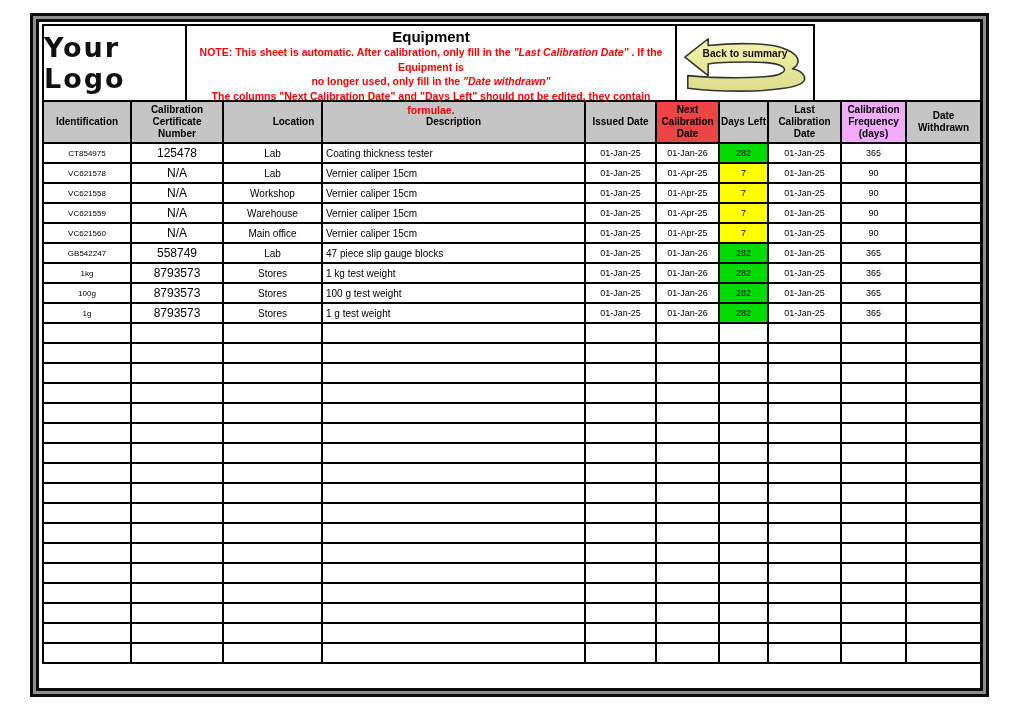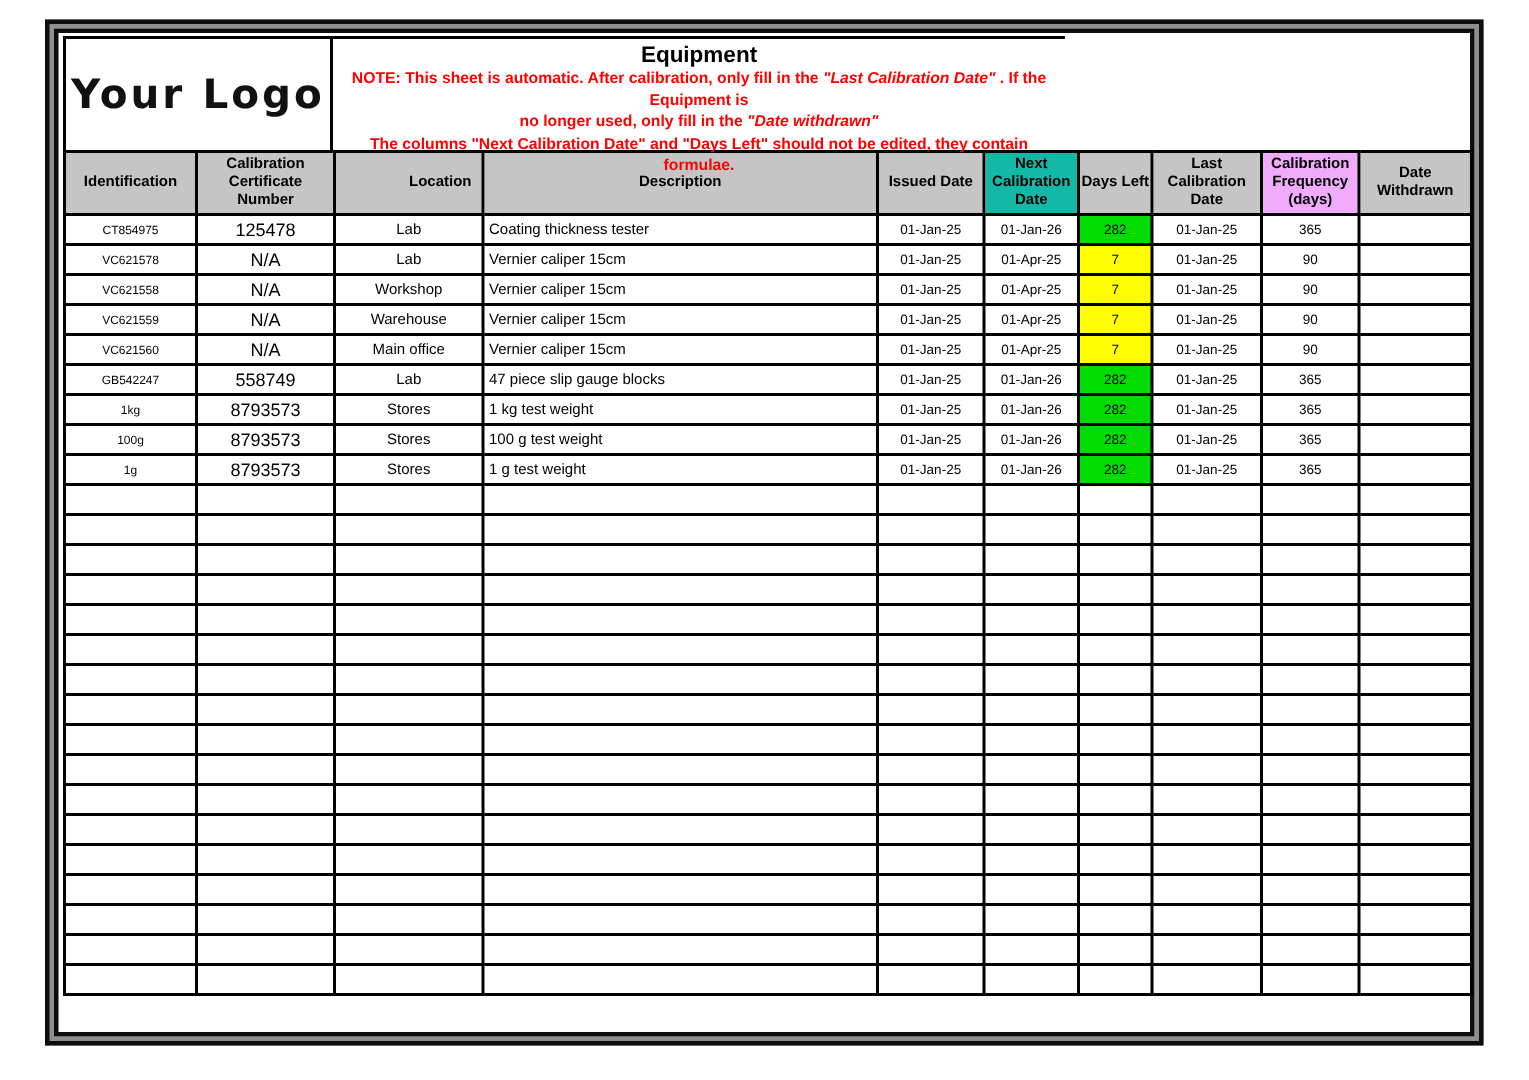--- a/index.html
+++ b/index.html
@@ -12,21 +12,21 @@
     border:3px solid #0d0d0d; background:#8f8f8f; padding:3px;
   }
   .frame-inner {
     width:100%; height:100%; border:3px solid #0d0d0d; background:#ffffff;
     padding:2px 3px 12px 3px;
   }
   
   .top-band { display:flex; width:938px; height:78px; }
   .band-box { border:2px solid #000; background:#fff; }
   .logo-box {
-    width:180px; display:flex; align-items:center; justify-content:center;
+    width:145px; display:flex; align-items:center; justify-content:center;
     font-family:"DejaVu Sans",sans-serif; font-weight:bold; font-size:27px;
     letter-spacing:2px; color:#111;
   }
   .title-box { width:488px; border-left:none; border-right:none; text-align:center; padding-top:2px; }
   .sheet-title { font-size:15px; font-weight:bold; color:#000; }
   .note { font-size:10.5px; font-weight:bold; line-height:14.5px; }
   .note .it { font-style:italic; }
   .back-box { width:140px; position:relative; }
   .back-box svg { display:block; margin:5px auto 0 auto; cursor:pointer; }
   
@@ -54,20 +54,43 @@
         <span>Your Logo</span>
       </div>
       <div class="band-box title-box">
         <div class="sheet-title">Equipment</div>
         <div class="note" id="note" style="color: rgb(255, 0, 0);">
             <div><span>NOTE: This sheet is automatic. After calibration, only fill in the </span><span class="it">"Last Calibration Date"</span><span> . If the Equipment is</span></div>
             <div><span>no longer used, only fill in the </span><span class="it">"Date withdrawn"</span></div>
             <div><span>The columns "Next Calibration Date" and "Days Left" should not be edited, they contain formulae.</span></div>
           </div>
       </div>
+      <div class="band-box back-box">
+        <svg width="128" height="64" viewBox="0 0 132 64">
+          <defs>
+            <linearGradient id="ag" x1="0" y1="0" x2="0" y2="1">
+              <stop offset="0" stop-color="#F4F4AE"></stop>
+              <stop offset="1" stop-color="#DCDC8A"></stop>
+            </linearGradient>
+          </defs>
+          <path d="M4 26 L28 7 L28 14
+                   C 56 11, 90 11, 106 17
+                   C 120 22, 126 31, 115 38
+                   C 124 40, 129 45, 127 50
+                   C 124 57, 96 61, 62 61
+                   C 42 61, 22 60, 7 58
+                   L7 45
+                   C 30 47, 64 48, 88 46
+                   C 102 45, 109 41, 106 37
+                   C 103 33, 88 31, 70 31
+                   C 54 31, 40 31, 28 33
+                   L28 45 Z" fill="url(#ag)" stroke="#333" stroke-width="1.6" stroke-linejoin="round"></path>
+          <text x="66" y="26" text-anchor="middle" font-size="10.5" font-weight="bold" fill="#111">Back to summary</text>
+        </svg>
+      </div>
     </div>
 
     <table>
       <colgroup>
         <col style="width:88px">
           <col style="width:92px">
           <col style="width:99px">
         <col style="width:263px">
           <col style="width:71px">
           <col style="width:63px">
@@ -76,21 +99,21 @@
           <col style="width:65px">
         <col style="width:75px">
       </colgroup>
       <thead>
           <tr id="head-row">
             <th style="background: rgb(197, 197, 197);">Identification</th>
             <th style="background: rgb(197, 197, 197);">Calibration Certificate Number</th>
             <th style="background: rgb(197, 197, 197); padding-left: 43px;">Location</th>
             <th style="background: rgb(197, 197, 197);">Description</th>
             <th style="background: rgb(197, 197, 197); margin-top: 46px;">Issued Date</th>
-            <th style="background: #14b8a6;">Next Calibration Date</th>
+            <th style="background: #ef4444;">Next Calibration Date</th>
             <th style="background: rgb(197, 197, 197);">Days Left</th>
             <th style="background: rgb(197, 197, 197);">Last Calibration Date</th>
             <th style="background: #f0abfc;">Calibration Frequency (days)</th>
             <th style="background: rgb(197, 197, 197);">Date Withdrawn</th>
           </tr>
         </thead>
       <tbody id="body-rows">
           <tr>
             <td class="c-id">CT854975</td>
             <td class="c-cert">125478</td>

